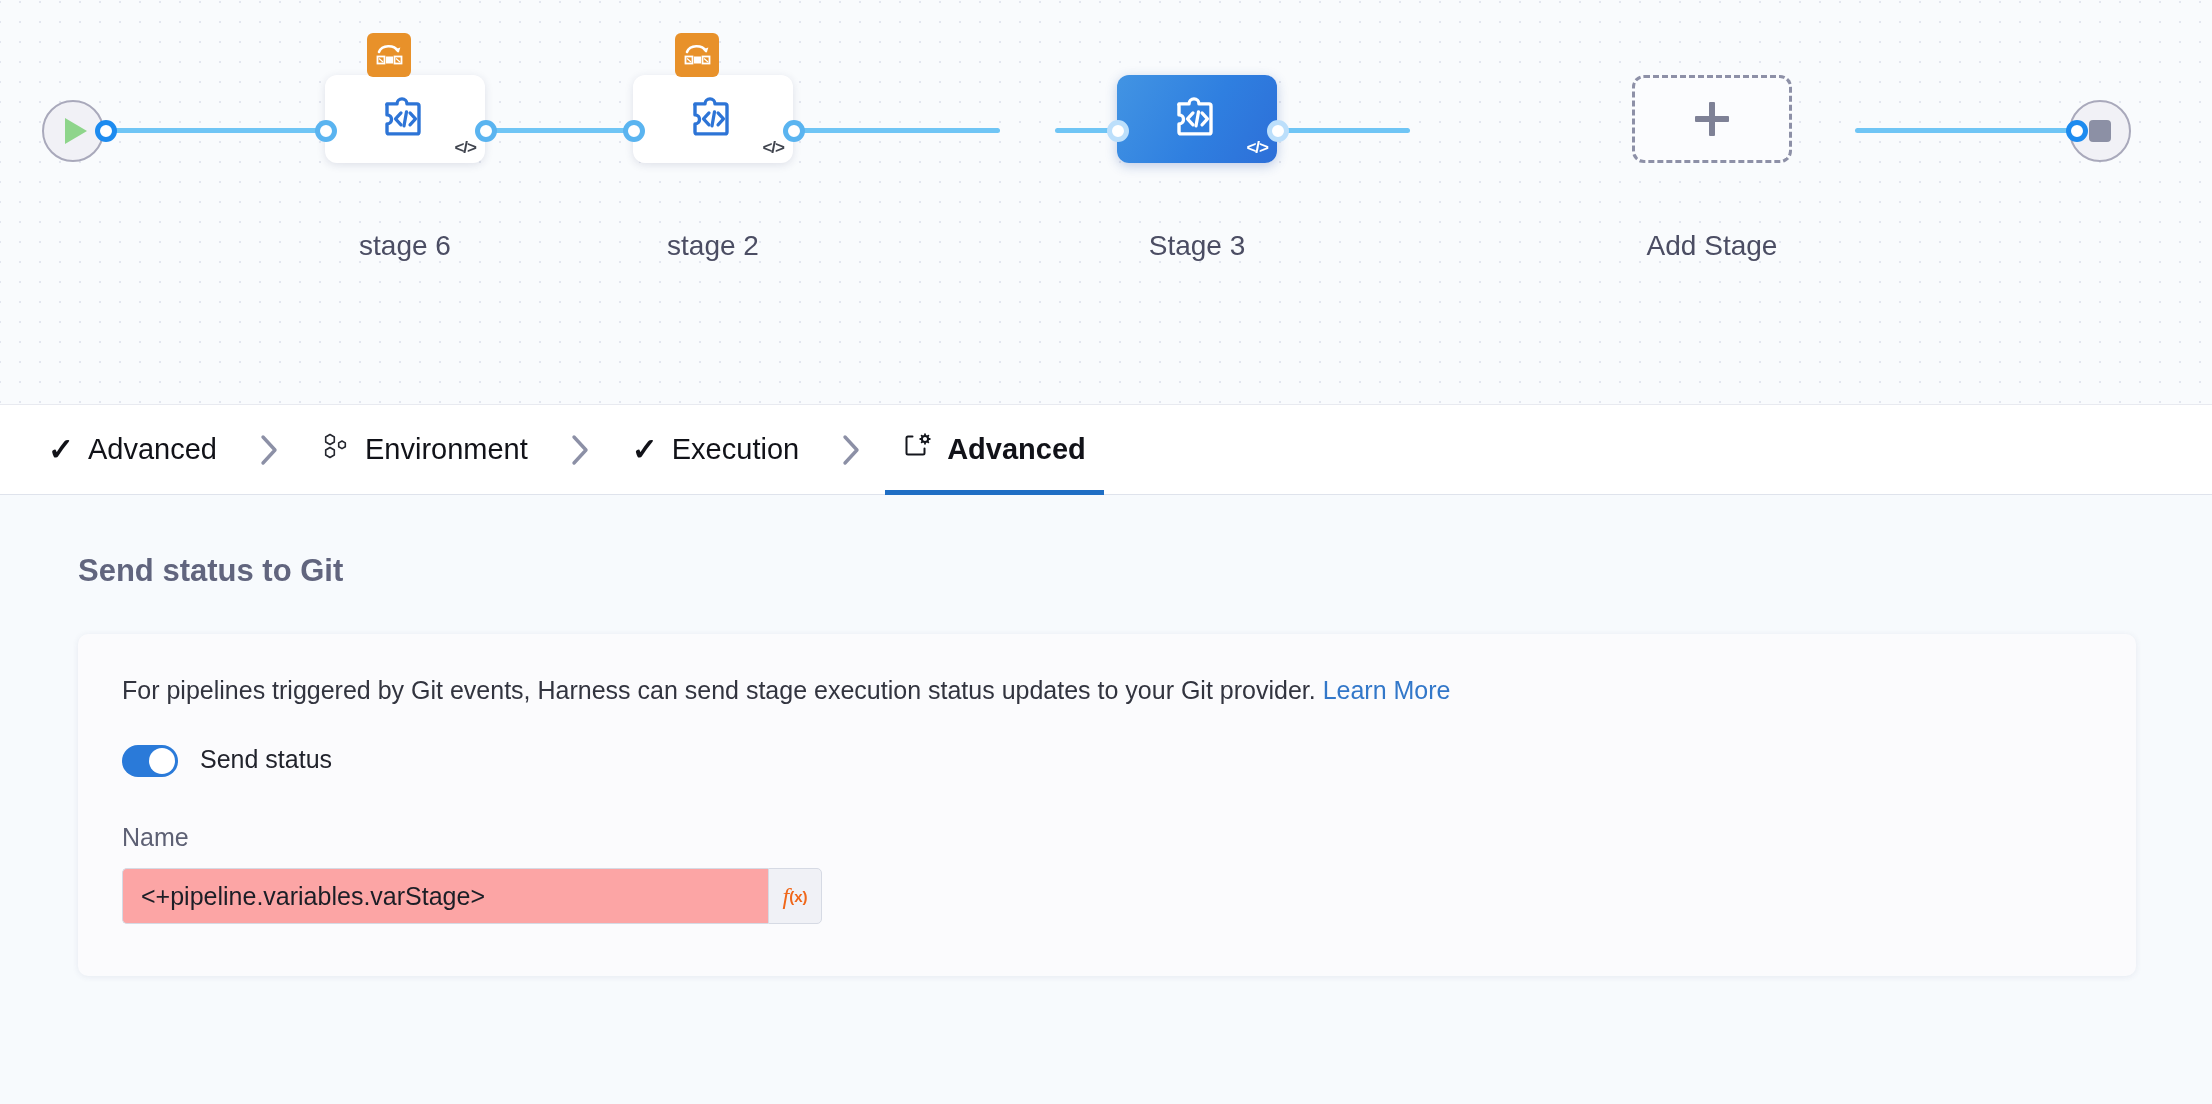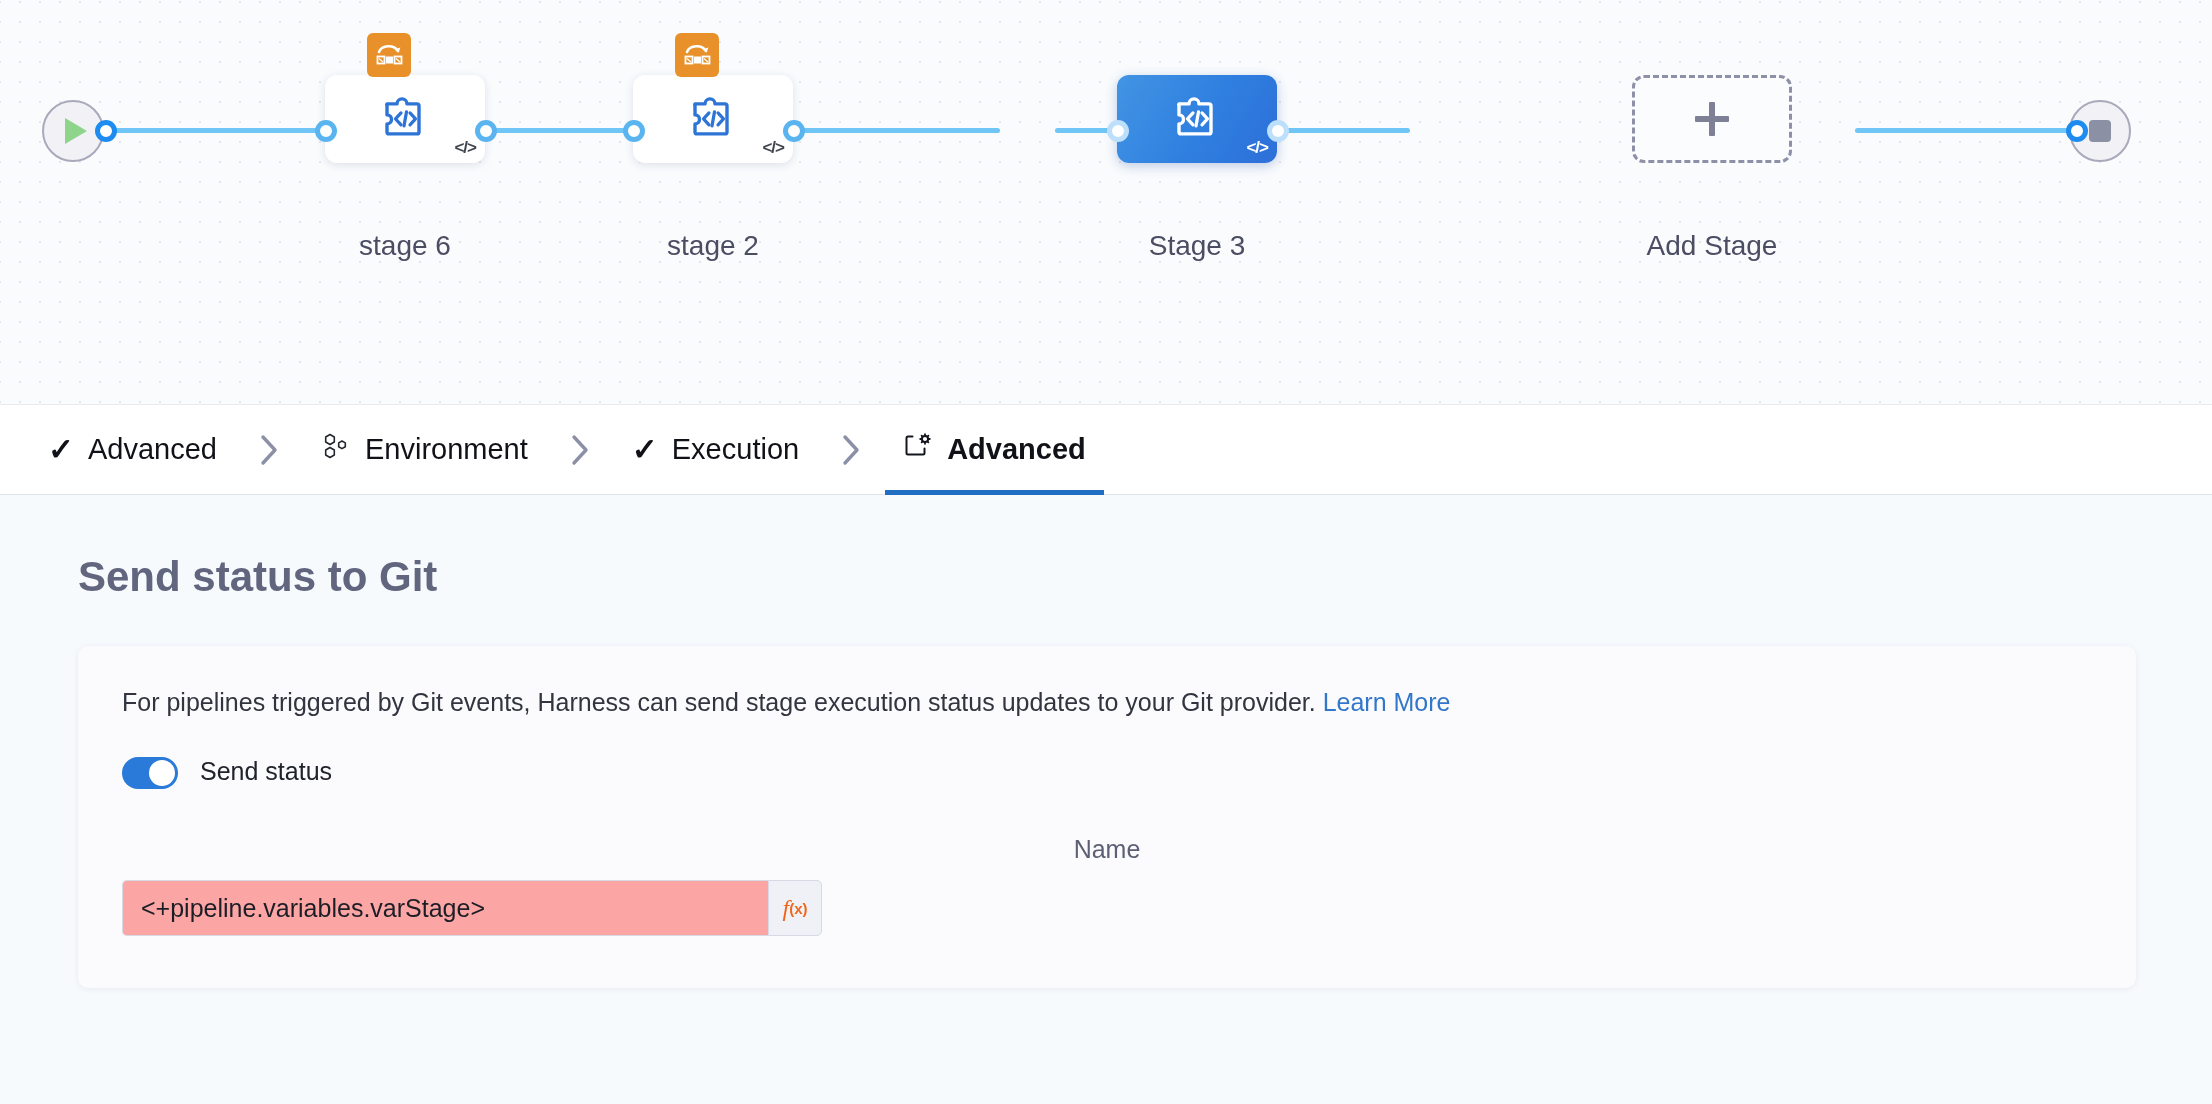--- a/index.html
+++ b/index.html
@@ -162,21 +162,21 @@
 
   
   .panel {
     position: relative;
     width: 2212px;
     height: 609px;
     background: #f7fafd;
     padding: 58px 78px 0 78px;
   }
   .section-title {
-    font-size: 42px;
+    font-size: 31px;
     font-weight: 700;
     color: #61657e;
     margin-bottom: 45px;
   }
   .card {
     background: #fbfbfd;
     border-radius: 10px;
     box-shadow: 0 1px 6px rgba(60,70,110,0.09);
     padding: 42px 44px 52px 44px;
     width: 2058px;
@@ -202,21 +202,20 @@
     width: 26px; height: 26px;
     border-radius: 50%;
     background: #fff;
     top: 3px; right: 3px;
   }
   .toggle-label { font-size: 25px; color: #21232c; }
 
   .field-label {
     font-size: 25px; color: #5d6074;
     margin-bottom: 16px;
-    text-align: center;
   }
   .input-group { display: flex; align-items: stretch; width: 700px; }
   .text-input {
     flex: 1;
     height: 56px;
     border: 1px solid #d6dae4;
     border-right: none;
     border-radius: 5px 0 0 5px;
     background: #fca5a5;
     font-size: 25px;

